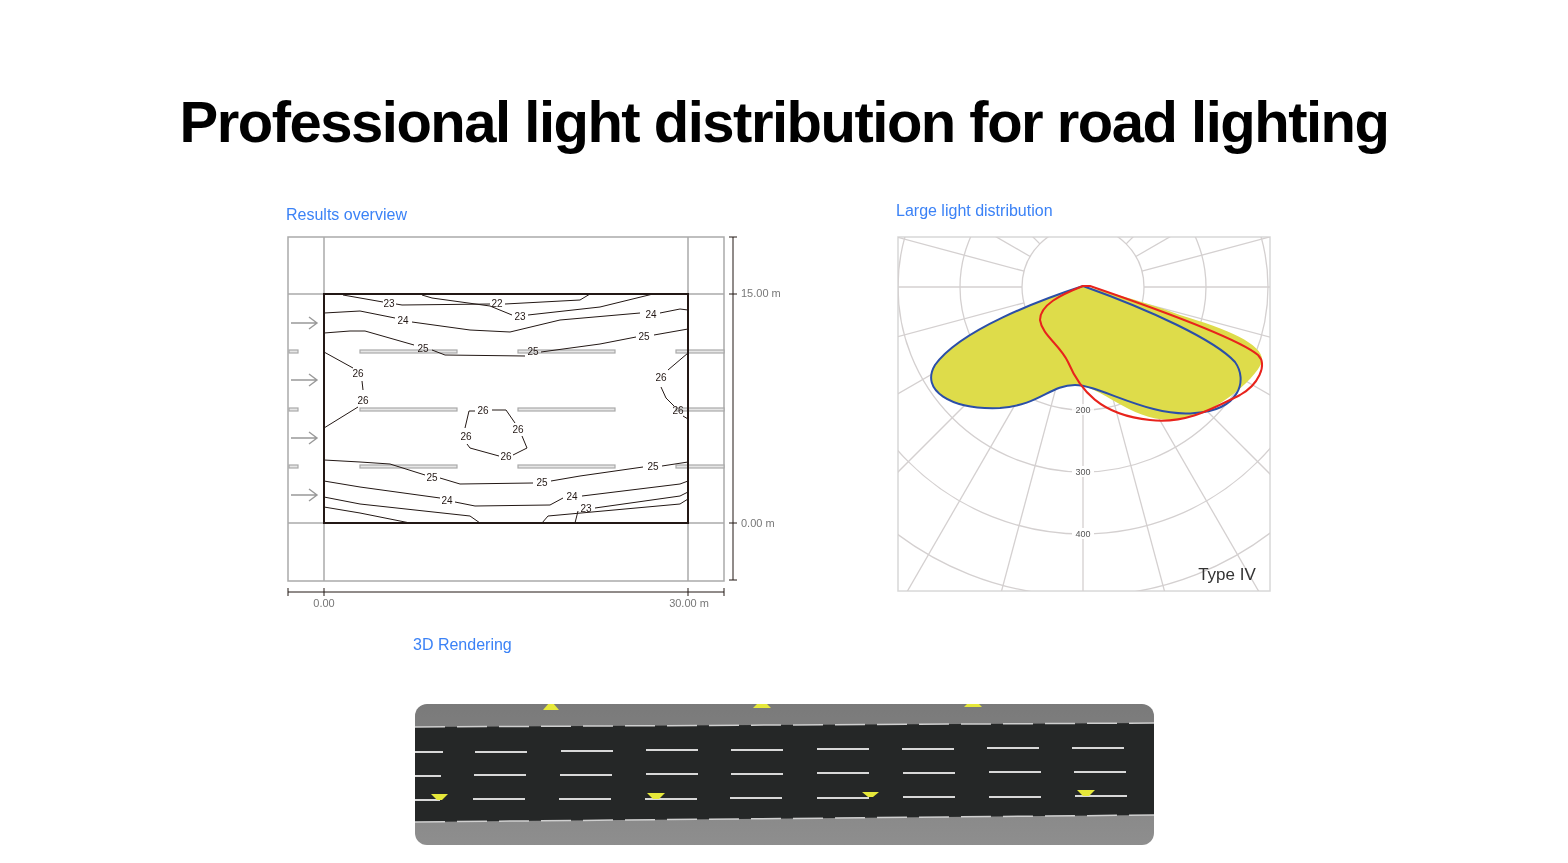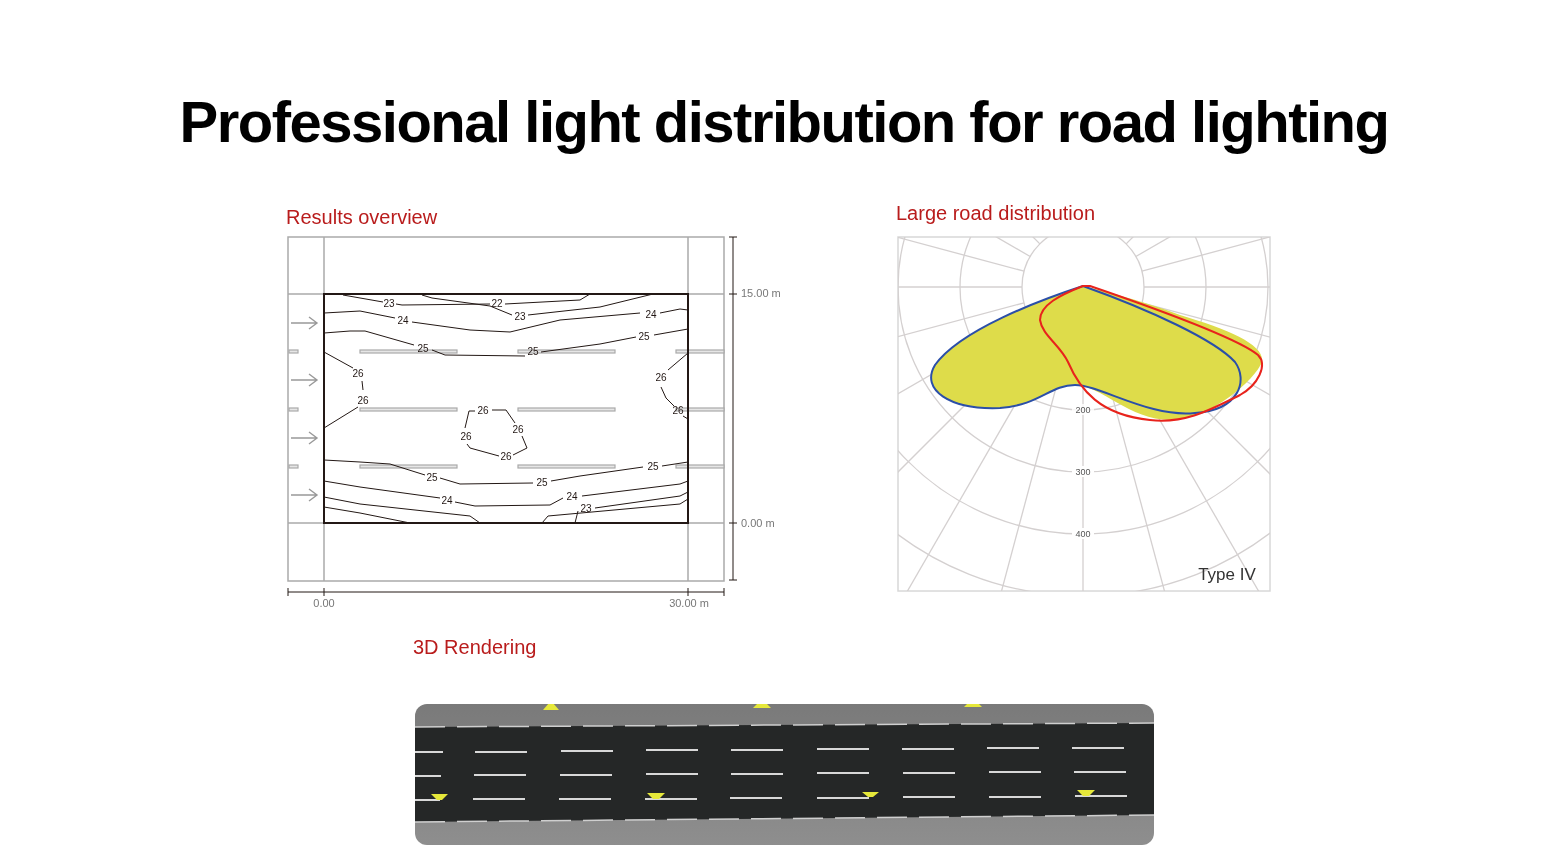--- a/index.html
+++ b/index.html
@@ -1,18 +1,18 @@
 <!DOCTYPE html>
 <html><head>
 <meta charset="utf-8">
 <style>
   html, body { margin:0; padding:0; background:#ffffff; }
   body { width:1568px; height:863px; position:relative; overflow:hidden; font-family:"Liberation Sans", sans-serif; }
   .title { position:absolute; left:0; width:1568px; top:70px; text-align:center; font-family:"Liberation Sans", sans-serif; font-weight:bold; font-size:58px; letter-spacing:-1.5px; color:#000; line-height:72px;margin-top:16px; }
-  .section-label { position:absolute; font-family:"Liberation Sans", sans-serif; font-size:20px; color:#b91c1c; white-space:nowrap; }
+  .section-label { position:absolute; font-family:"Liberation Sans", sans-serif; font-size:16px; color:#3b82f6; white-space:nowrap; }
   svg text { font-family:"Liberation Sans", sans-serif; }
   .panel { position:absolute; }
 </style>
 </head>
 <body>
 
 <div class="title">Professional light distribution for road lighting</div>
 
 <div class="section-label" style="left:286px; top:206px;">Results overview</div>
 
@@ -100,21 +100,21 @@
     <line x1="688" y1="588" x2="688" y2="596"></line>
   </g>
   <g font-size="11" fill="#777">
     <text x="741" y="297">15.00 m</text>
     <text x="741" y="527">0.00 m</text>
     <text x="324" y="607" text-anchor="middle">0.00</text>
     <text x="689" y="607" text-anchor="middle">30.00 m</text>
   </g>
 </svg>
 
-<div class="section-label" style="left:896px; top:202px;">Large road distribution</div>
+<div class="section-label" style="left:896px; top:202px;">Large light distribution</div>
 
 <svg class="panel" style="left:897px; top:236px;" width="374" height="356" viewBox="897 236 374 356">
   <defs>
     <clipPath id="pc">
         <rect x="898" y="237" width="372" height="354"></rect>
       </clipPath>
   </defs>
   <rect x="898" y="237" width="372" height="354" fill="#fff" stroke="#d8d8d8" stroke-width="1.5"></rect>
   <g clip-path="url(#pc)" stroke="#d4d0d0" stroke-width="1.3" fill="none">
     <circle cx="1083" cy="287" r="61"></circle>

